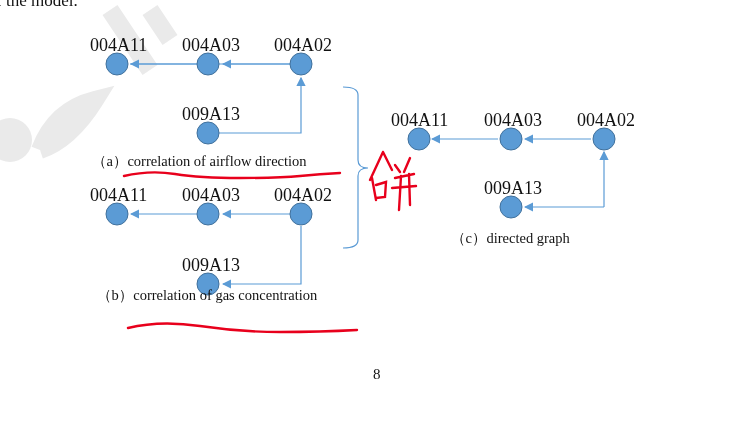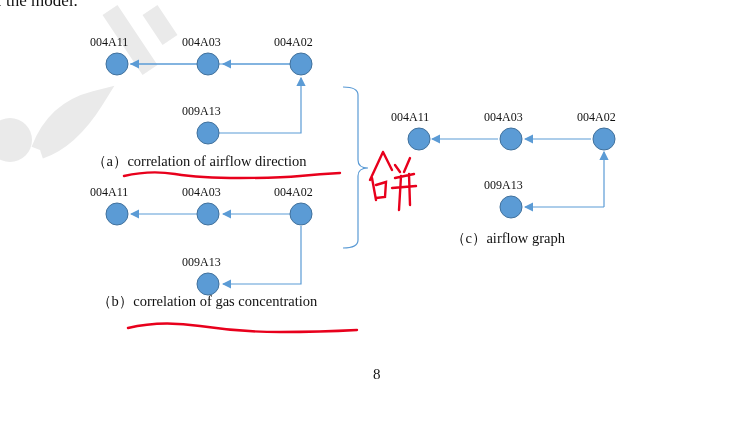--- a/index.html
+++ b/index.html
@@ -1,17 +1,17 @@
 <!DOCTYPE html>
 <html><head>
 <meta charset="utf-8">
 <style>
   html,body{margin:0;padding:0;background:#fff;}
   body{width:736px;height:426px;position:relative;overflow:hidden;font-family:"Liberation Serif","DejaVu Serif",serif;color:#111;}
-  .txt{position:absolute;font-size:12px;white-space:nowrap;line-height:1;}
+  .txt{position:absolute;font-size:18px;white-space:nowrap;line-height:1;}
   .cap{position:absolute;font-size:14.5px;white-space:nowrap;line-height:1;}
   svg.layer{position:absolute;left:0;top:0;}
   .node{fill:#5b9bd5;stroke:#41719c;stroke-width:1;}
 </style>
 </head>
 <body>
 
 <div class="txt" style="left:-4px;top:-8px;font-size:17px;">f the model.</div>
 
 <svg class="layer" width="736" height="426">
@@ -75,21 +75,21 @@
 <div class="txt" style="left:90px;top:36px;">004A11</div>
 <div class="txt" style="left:182px;top:36px;">004A03</div>
 <div class="txt" style="left:274px;top:36px;">004A02</div>
 <div class="txt" style="left:182px;top:105px;">009A13</div>
 <div class="cap" style="left:92px;top:154px;">（a）correlation of airflow direction</div>
 
 <div class="txt" style="left:90px;top:186px;">004A11</div>
 <div class="txt" style="left:182px;top:186px;">004A03</div>
 <div class="txt" style="left:274px;top:186px;">004A02</div>
 <div class="txt" style="left:182px;top:256px;">009A13</div>
-<div class="cap" style="left:97px;top:294px;">（b）correlation of gas concentration</div>
+<div class="cap" style="left:97px;top:288px;">（b）correlation of gas concentration</div>
 
 <div class="txt" style="left:391px;top:111px;">004A11</div>
 <div class="txt" style="left:484px;top:111px;">004A03</div>
 <div class="txt" style="left:577px;top:111px;">004A02</div>
 <div class="txt" style="left:484px;top:179px;">009A13</div>
-<div class="cap" style="left:451px;top:231px;">（c）airflow graph</div>
+<div class="cap" style="left:451px;top:231px;">（c）directed graph</div>
 
 <div class="txt" style="left:373px;top:367px;font-size:15px;">8</div>
 
 </body></html>

